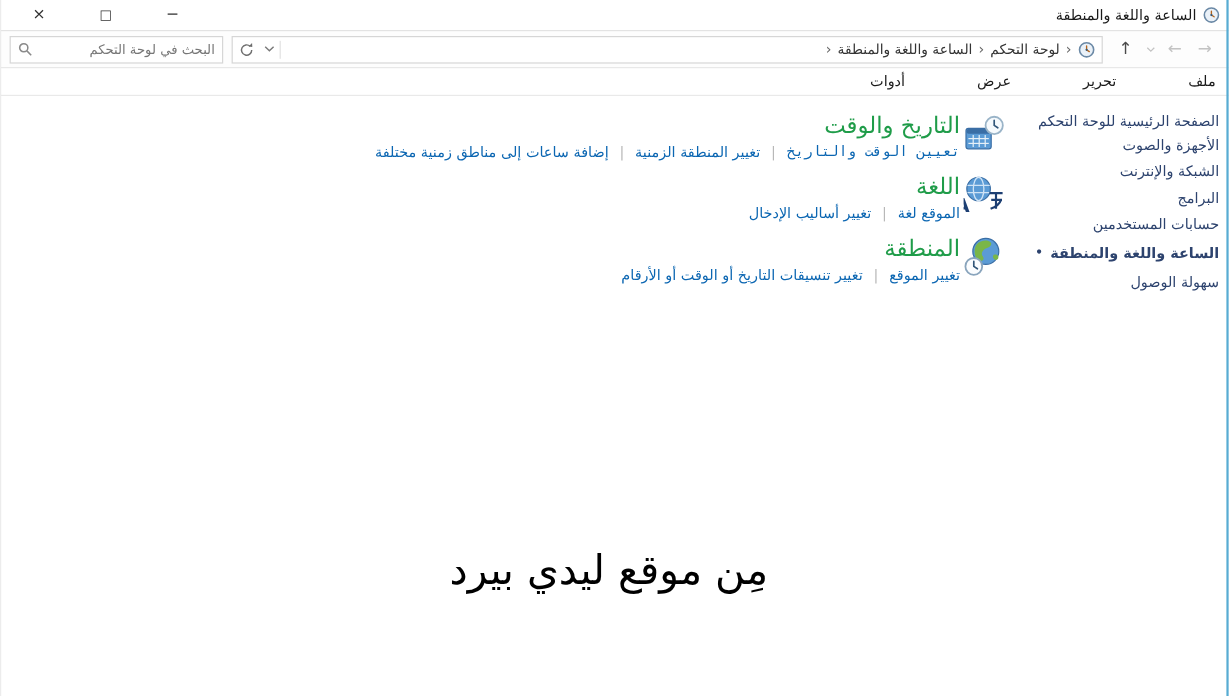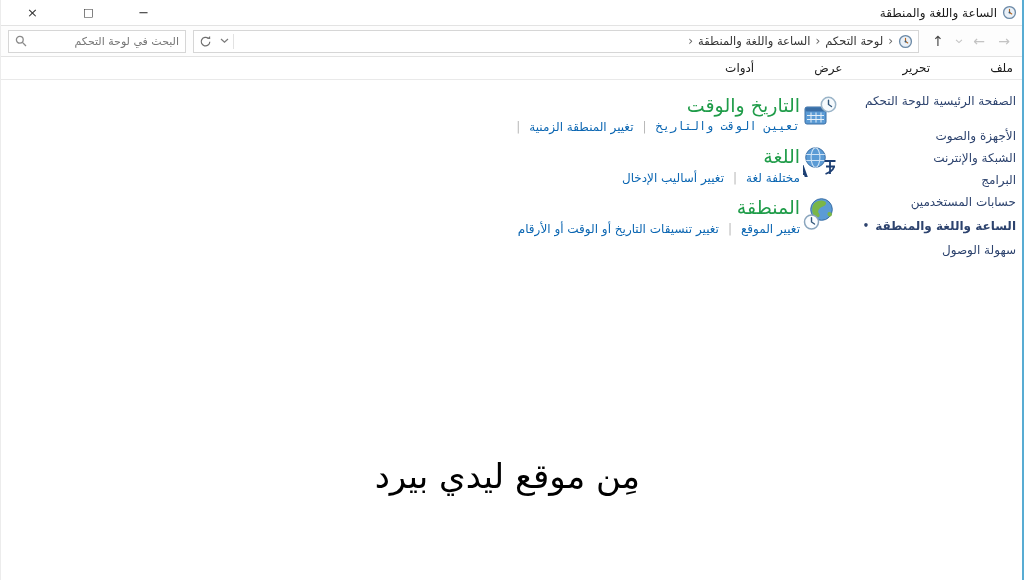--- a/index.html
+++ b/index.html
@@ -36,21 +36,21 @@
   .nav-glyph{width:20px;text-align:center;font-size:14px;line-height:1;}
   .nav-up{color:#4a4a4a;}
   .nav-dim{color:#c3c3c3;}
   .nav-caret{width:11px;display:flex;align-items:center;justify-content:center;}
   
   .menubar{height:23px;display:flex;align-items:center;gap:17px;padding:0 11px;font-size:12px;
            border-bottom:1px solid #e9e9e9;color:#1a1a1a;background:#fff;}
   .menu-item{cursor:default;margin-left:43px;}
   
   .sidebar{position:absolute;top:92px;right:8px;width:178px;font-size:12px;color:var(--navy);}
-  .side-home{padding:2px 0;margin-bottom:15px;cursor:default;}
+  .side-home{padding:2px 0;cursor:default;}
   .side-item{display:flex;align-items:center;gap:6px;padding:4px 0;cursor:default;}
   .side-item.active{font-weight:bold;margin:2px 0;}
   .side-bullet{font-size:10px;line-height:1;}
   
   .main-sections{position:absolute;top:94px;right:186px;display:flex;flex-direction:column;gap:10px;}
   .section{display:flex;gap:2px;align-items:flex-start;}
   .section-icon{width:36px;height:36px;flex:none;margin-top:1px;display:flex;align-items:flex-start;justify-content:center;}
   .section-body{display:flex;flex-direction:column;}
   .section-title{font-size:19px;line-height:22px;color:var(--green);cursor:pointer;}
   .section-links{margin-top:4px;display:flex;align-items:flex-start;font-size:12px;line-height:15px;}
@@ -184,37 +184,38 @@
       <div class="section-body">
         <div class="section-title">التاريخ والوقت</div>
         <div class="section-links">
           <span class="link-col">
             <span class="plink">تعيين الوقت والتاريخ</span>
             <span class="redbar"></span>
           </span>
           <span class="link-divider">|</span>
           <span class="plink">تغيير المنطقة الزمنية</span>
           <span class="link-divider">|</span>
+          <span class="plink">إضافة ساعات إلى مناطق زمنية مختلفة</span>
         </div>
       </div>
     </div>
     <div class="section">
       <div class="section-icon">
         <svg width="34" height="34" viewBox="0 0 34 34">
           <circle cx="12.5" cy="11.5" r="9.8" fill="#5b9bd5" stroke="#3a6ea5"></circle>
           <ellipse cx="12.5" cy="11.5" rx="4.4" ry="9.8" fill="none" stroke="#cfe3f5" stroke-width="1.1"></ellipse>
           <path d="M3.2 8.5h18.6M3.2 14.5h18.6" stroke="#cfe3f5" stroke-width="1.1" fill="none"></path>
           <text x="5" y="31" font-size="16" font-weight="bold" fill="#1d3f73" font-family="DejaVu Sans">A</text>
           <path d="M21.5 15h11M27 15v13M23 20.5h9M22.5 28c4-1.5 7.5-4 8.5-7" stroke="#1d3f73" stroke-width="1.8" fill="none"></path>
         </svg>
       </div>
       <div class="section-body">
         <div class="section-title">اللغة</div>
         <div class="section-links">
-          <span class="plink">مختلفة لغة</span>
+          <span class="plink">الموقع لغة</span>
           <span class="link-divider">|</span>
           <span class="plink">تغيير أساليب الإدخال</span>
         </div>
       </div>
     </div>
     <div class="section">
       <div class="section-icon">
         <svg width="34" height="34" viewBox="0 0 34 34">
           <circle cx="18.5" cy="12.5" r="10.8" fill="#5b9bd5" stroke="#3a6ea5"></circle>
           <path d="M11 6.5c3-3 8-4 11-2 2 1.2 1 4-2 5-4 1.2-6 5-4 7 2 3-1 5-4 3-3-2-4-9-1-13z" fill="#7ab648"></path>

